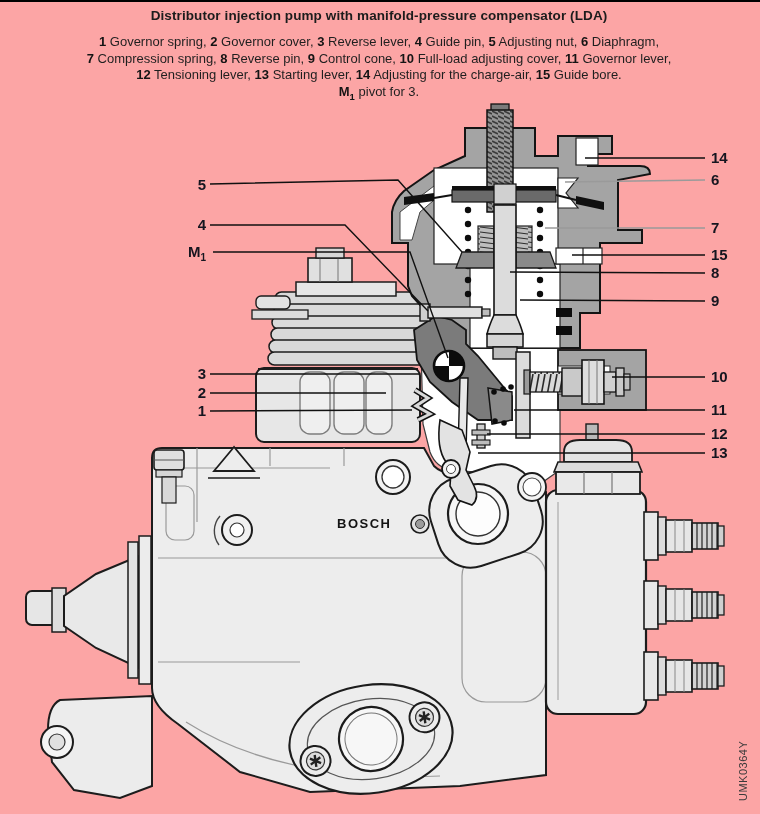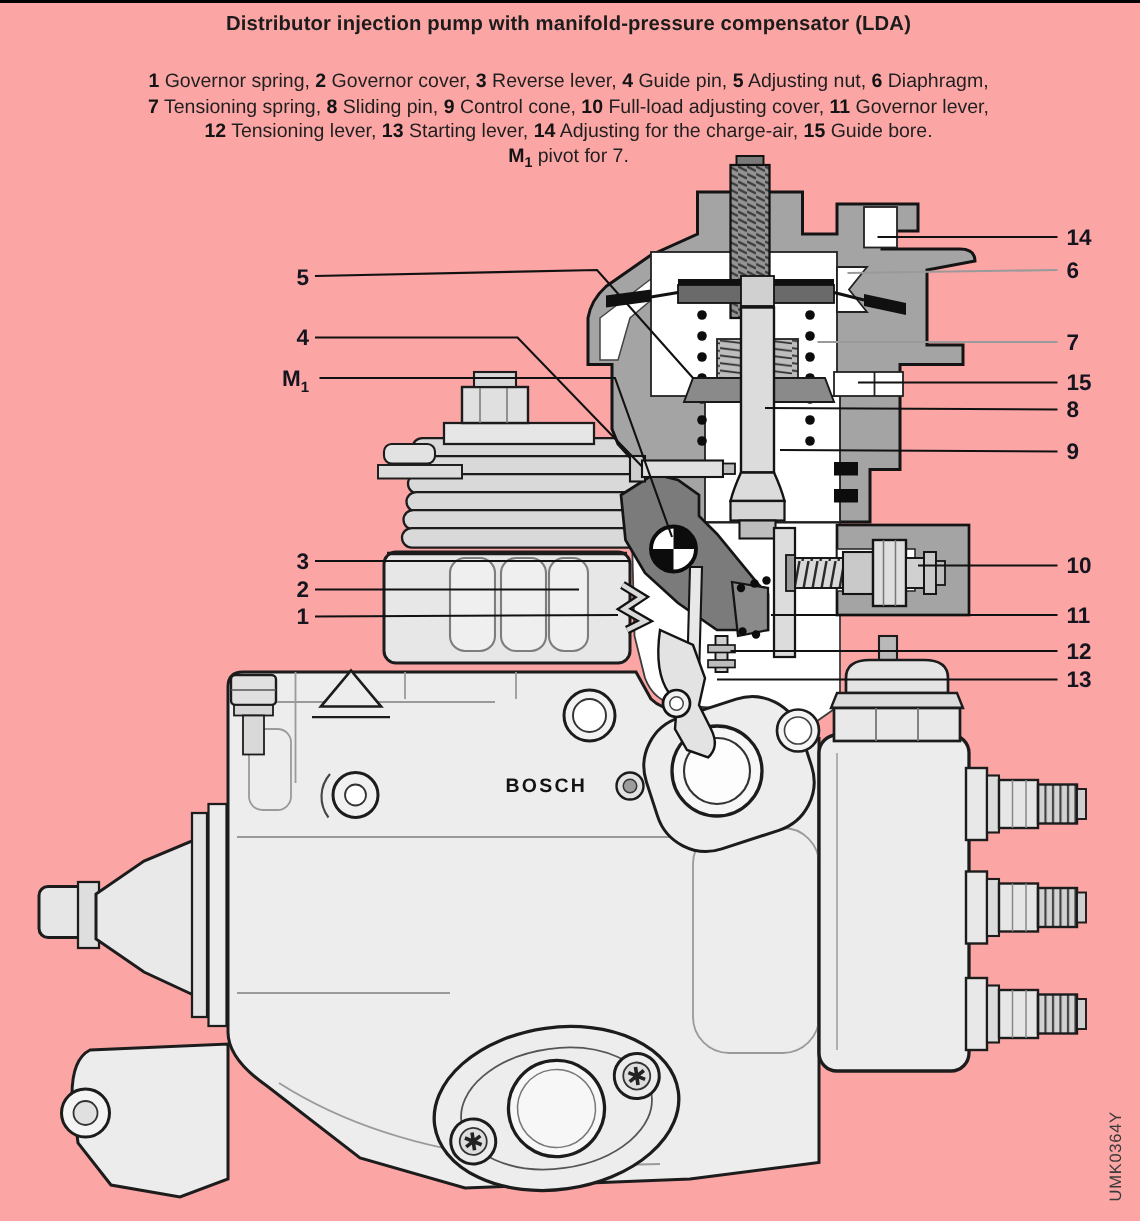--- a/index.html
+++ b/index.html
@@ -3,40 +3,40 @@
 <meta charset="utf-8">
 <style>
   html,body{margin:0;padding:0;background:#fff;}
   .stage{
     position:relative;width:760px;height:814px;background:#fca5a5;
     font-family:"Liberation Sans","DejaVu Sans",sans-serif;overflow:hidden;text-align:center;
   }
   .top-rule{position:absolute;left:0;top:0;width:760px;height:2px;background:#000;}
   .hdr{position:relative;z-index:2;padding:0 10px 0 8px;}
   .title{margin:0;padding-top:8px;font-size:13.5px;font-weight:bold;color:#1c1c1c;letter-spacing:.1px;}
-  .legend{margin:23px 0 0 0;font-size:13px;line-height:16.5px;color:#1f1f1f;}
+  .legend{margin:11px 0 0 0;font-size:13px;line-height:16.5px;color:#1f1f1f;}
   .legend b{font-weight:bold;color:#141414;}
   .legend sub{font-size:9.5px;}
   .art{position:absolute;left:0;top:0;width:760px;height:814px;z-index:1;}
   svg text{user-select:none;}
   .callout{font-weight:bold;font-size:15px;fill:#15151f;}
 </style>
 </head>
 <body>
 
 <div class="stage">
   <div class="top-rule"></div>
 
   <div class="hdr">
     <h1 class="title">Distributor injection pump with manifold-pressure compensator (LDA)</h1>
     <p class="legend">
       <span><b>1</b><span> Governor spring, </span></span><span><b>2</b><span> Governor cover, </span></span><span><b>3</b><span> Reverse lever, </span></span><span><b>4</b><span> Guide pin, </span></span><span><b>5</b><span> Adjusting nut, </span></span><span><b>6</b><span> Diaphragm,</span></span><br>
-      <span><b>7</b><span> Tensioning spring, </span></span><span><b>8</b><span> Sliding pin, </span></span><span><b>9</b><span> Control cone, </span></span><span><b>10</b><span> Full-load adjusting cover, </span></span><span><b>11</b><span> Governor lever,</span></span><br>
+      <span><b>7</b><span> Compression spring, </span></span><span><b>8</b><span> Reverse pin, </span></span><span><b>9</b><span> Control cone, </span></span><span><b>10</b><span> Full-load adjusting cover, </span></span><span><b>11</b><span> Governor lever,</span></span><br>
       <span><b>12</b><span> Tensioning lever, </span></span><span><b>13</b><span> Starting lever, </span></span><span><b>14</b><span> Adjusting for the charge-air, </span></span><span><b>15</b><span> Guide bore.</span></span><br>
-      <span><b><span>M</span><sub>1</sub></b><span> pivot for 7.</span></span>
+      <span><b><span>M</span><sub>1</sub></b><span> pivot for 3.</span></span>
     </p>
   </div>
 
   <svg class="art" viewBox="0 0 760 814" xmlns="http://www.w3.org/2000/svg">
     <defs>
       <pattern id="pThread" patternUnits="userSpaceOnUse" width="6" height="5">
         <rect width="6" height="5" fill="#949494"></rect>
         <line x1="0" y1="1" x2="6" y2="4" stroke="#3c3c3c" stroke-width="1.6"></line>
       </pattern>
       <pattern id="pSleeve" patternUnits="userSpaceOnUse" width="16" height="5">

